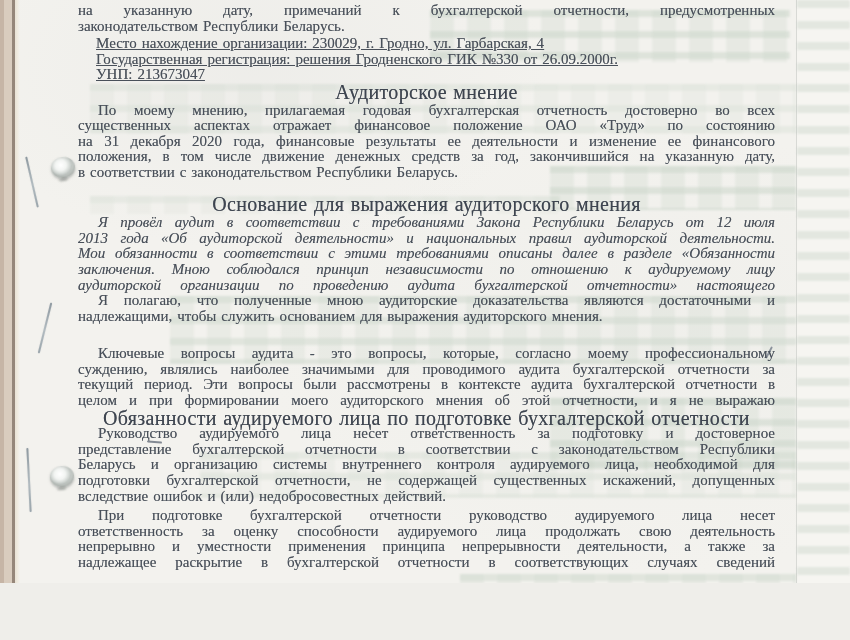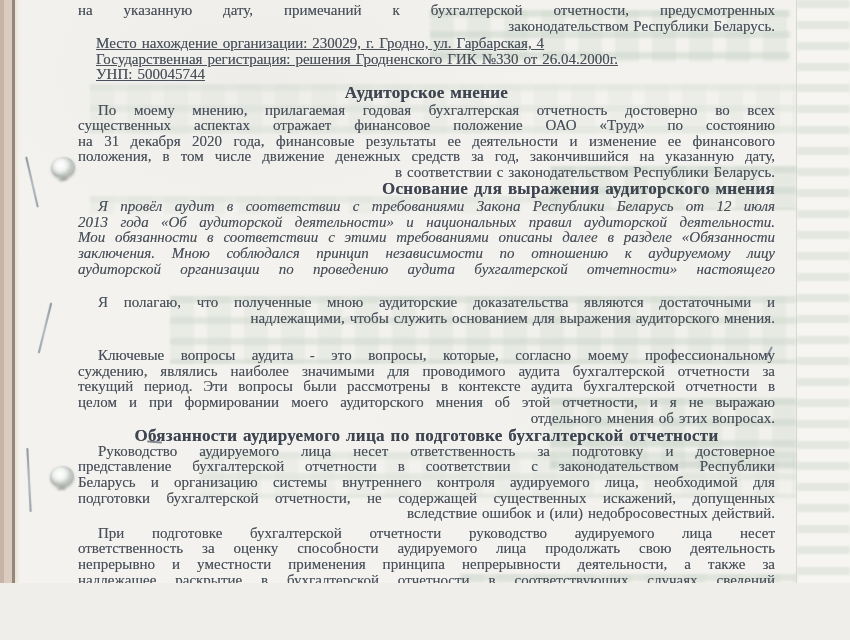--- a/index.html
+++ b/index.html
@@ -91,36 +91,36 @@
   }
 
   
   .doc{
     position:absolute;left:78px;top:3px;width:697px;
     word-spacing:1.2px;
     text-shadow:0 0 .5px rgba(73,80,90,.55);
   }
   .line{line-height:15.6px;font-size:15px;}
   .j{text-align:justify;text-align-last:justify;}
-  .lastline{text-align:right;}
+  .lastline{text-align:left;}
   .ind{text-indent:20px;}
   .plain{text-align:left;text-indent:18px;}
   .heading{
-    font-weight:bold;text-align:center;
-    font-size:17px;line-height:15.6px;
+    font-weight:normal;text-align:center;
+    font-size:20px;line-height:15.6px;
     color:#3e4550;letter-spacing:.3px;
     text-shadow:0 0 .6px rgba(62,69,80,.6);
   }
   
   .doc>:nth-child(2){margin-top:2px;text-decoration:underline;}
   .doc>:nth-child(3){margin-top:2px;}
   .doc>:nth-child(4){margin-top:2px;}
-  .doc>:nth-child(5){margin-top:0;text-align:right;}
+  .doc>:nth-child(5){margin-top:16px;}
   .doc>:nth-child(6){margin-top:3px;font-style:italic;}
-  .doc>:nth-child(7){margin-top:18px;font-family:Liberation Serif, serif;}
+  .doc>:nth-child(7){margin-top:0;font-family:Liberation Serif, serif;}
   .doc>:nth-child(8){margin-top:22px;}
   .doc>:nth-child(9){margin-top:2px;}
   .doc>:nth-child(10){}
   .doc>:nth-child(11){margin-top:4px;}
   .doc>:nth-child(12){margin-top:3px;}
 </style>
 </head>
 <body>
 
 <div class="stage">
@@ -150,22 +150,22 @@
   <div class="pen-underline"></div>
   <div class="pen-tick"></div>
 
   <div class="doc">
       <div>
         <div class="line j">на указанную дату, примечаний к бухгалтерской отчетности, предусмотренных</div>
         <div class="line lastline">законодательством Республики Беларусь.</div>
       </div>
       <div>
         <div class="line plain">Место нахождение организации: 230029, г. Гродно,  ул. Гарбарская, 4</div>
-        <div class="line plain">Государственная регистрация: решения Гродненского ГИК  №330  от 26.04.2000г.</div>
-        <div class="line plain">УНП: 500045744</div>
+        <div class="line plain">Государственная регистрация: решения Гродненского ГИК  №330  от 26.09.2000г.</div>
+        <div class="line plain">УНП: 213673047</div>
       </div>
       <div class="heading">Аудиторское мнение</div>
       <div>
         <div class="line j ind">По моему мнению, прилагаемая годовая бухгалтерская отчетность достоверно во всех</div>
         <div class="line j">существенных аспектах отражает финансовое положение ОАО «Труд» по состоянию</div>
         <div class="line j">на 31 декабря 2020 года, финансовые результаты ее деятельности и изменение ее финансового</div>
         <div class="line j">положения, в том числе движение денежных средств за год, закончившийся на указанную дату,</div>
         <div class="line lastline">в соответствии с законодательством Республики Беларусь.</div>
       </div>
       <div class="heading">Основание для выражения аудиторского мнения</div>
@@ -178,21 +178,20 @@
       </div>
       <div>
         <div class="line j ind">Я полагаю, что полученные мною аудиторские доказательства являются достаточными и</div>
         <div class="line lastline">надлежащими, чтобы служить основанием для выражения аудиторского мнения.</div>
       </div>
       <div>
         <div class="line j ind">Ключевые вопросы аудита - это вопросы, которые, согласно моему профессиональному</div>
         <div class="line j">суждению, являлись наиболее значимыми для проводимого аудита бухгалтерской отчетности за</div>
         <div class="line j">текущий период. Эти вопросы были рассмотрены в контексте аудита бухгалтерской отчетности в</div>
         <div class="line j">целом и при формировании моего аудиторского мнения об этой отчетности, и я не выражаю</div>
-        <div class="line lastline">отдельного мнения об этих вопросах.</div>
       </div>
       <div class="heading">Обязанности аудируемого лица по подготовке бухгалтерской отчетности</div>
       <div>
         <div class="line j ind">Руководство аудируемого лица несет ответственность за подготовку и достоверное</div>
         <div class="line j">представление бухгалтерской отчетности в соответствии с законодательством Республики</div>
         <div class="line j">Беларусь и организацию системы внутреннего контроля аудируемого лица, необходимой для</div>
         <div class="line j">подготовки бухгалтерской отчетности, не содержащей существенных искажений, допущенных</div>
         <div class="line lastline">вследствие ошибок и (или) недобросовестных действий.</div>
       </div>
       <div>

